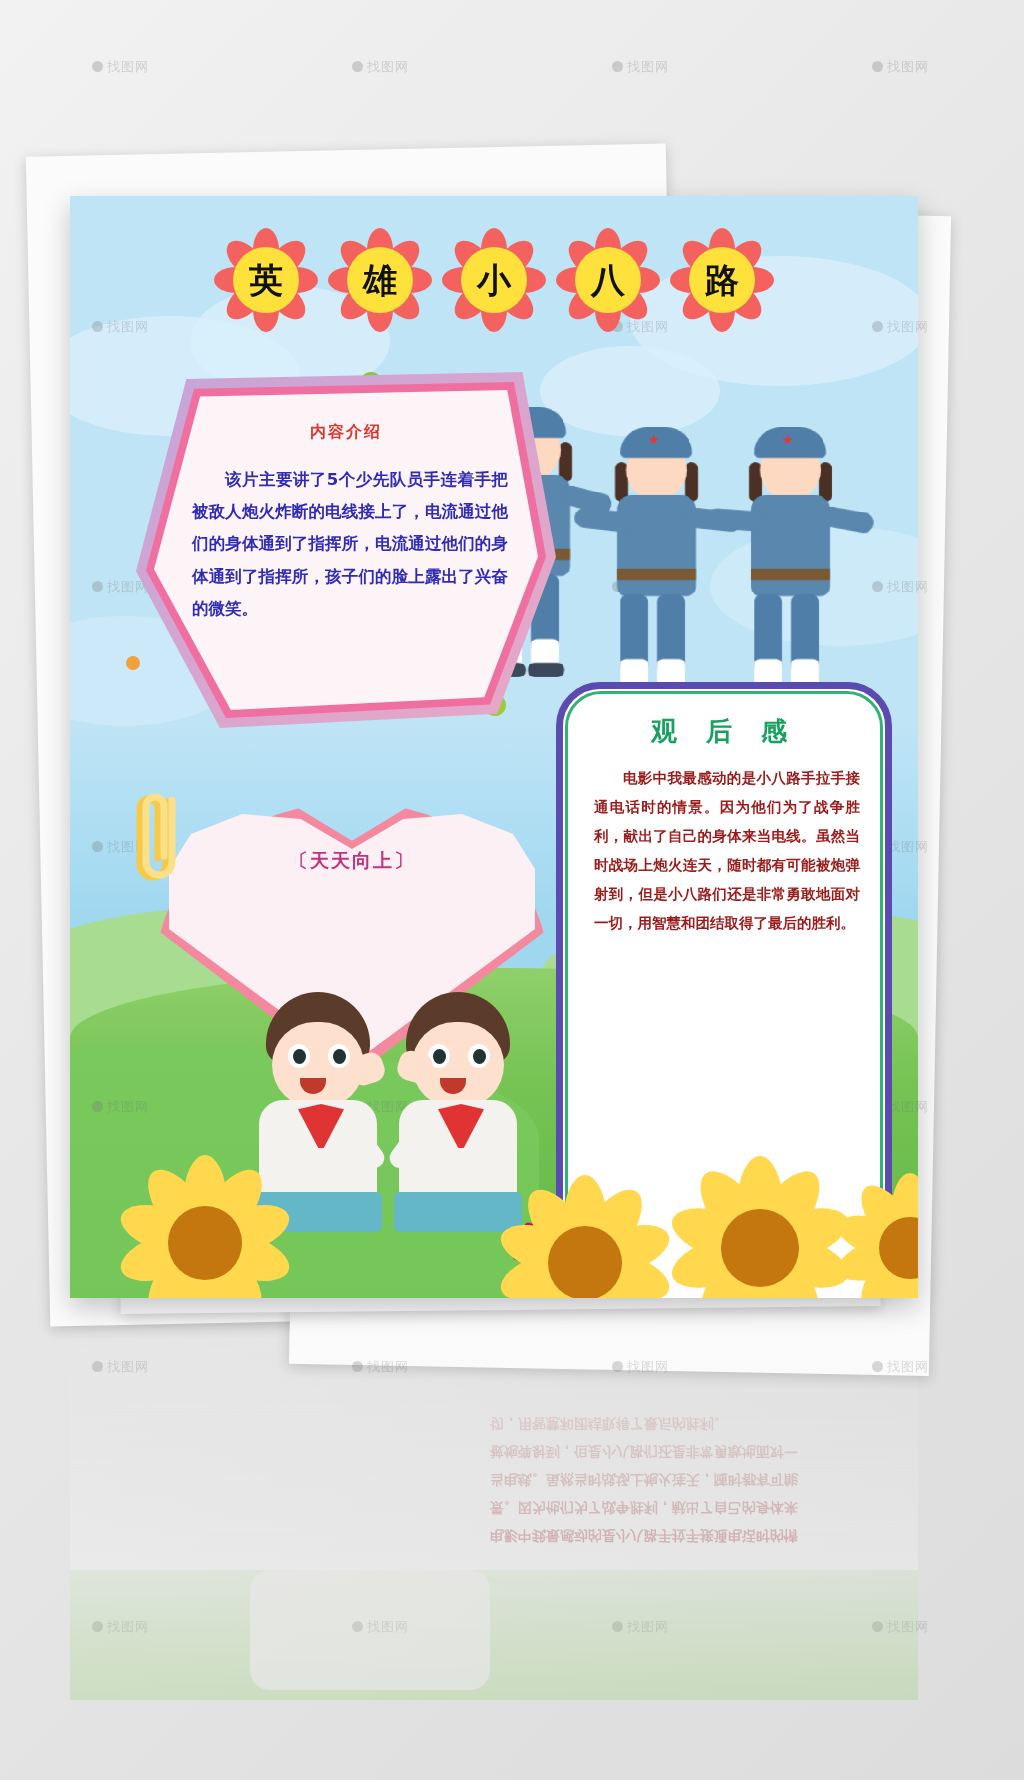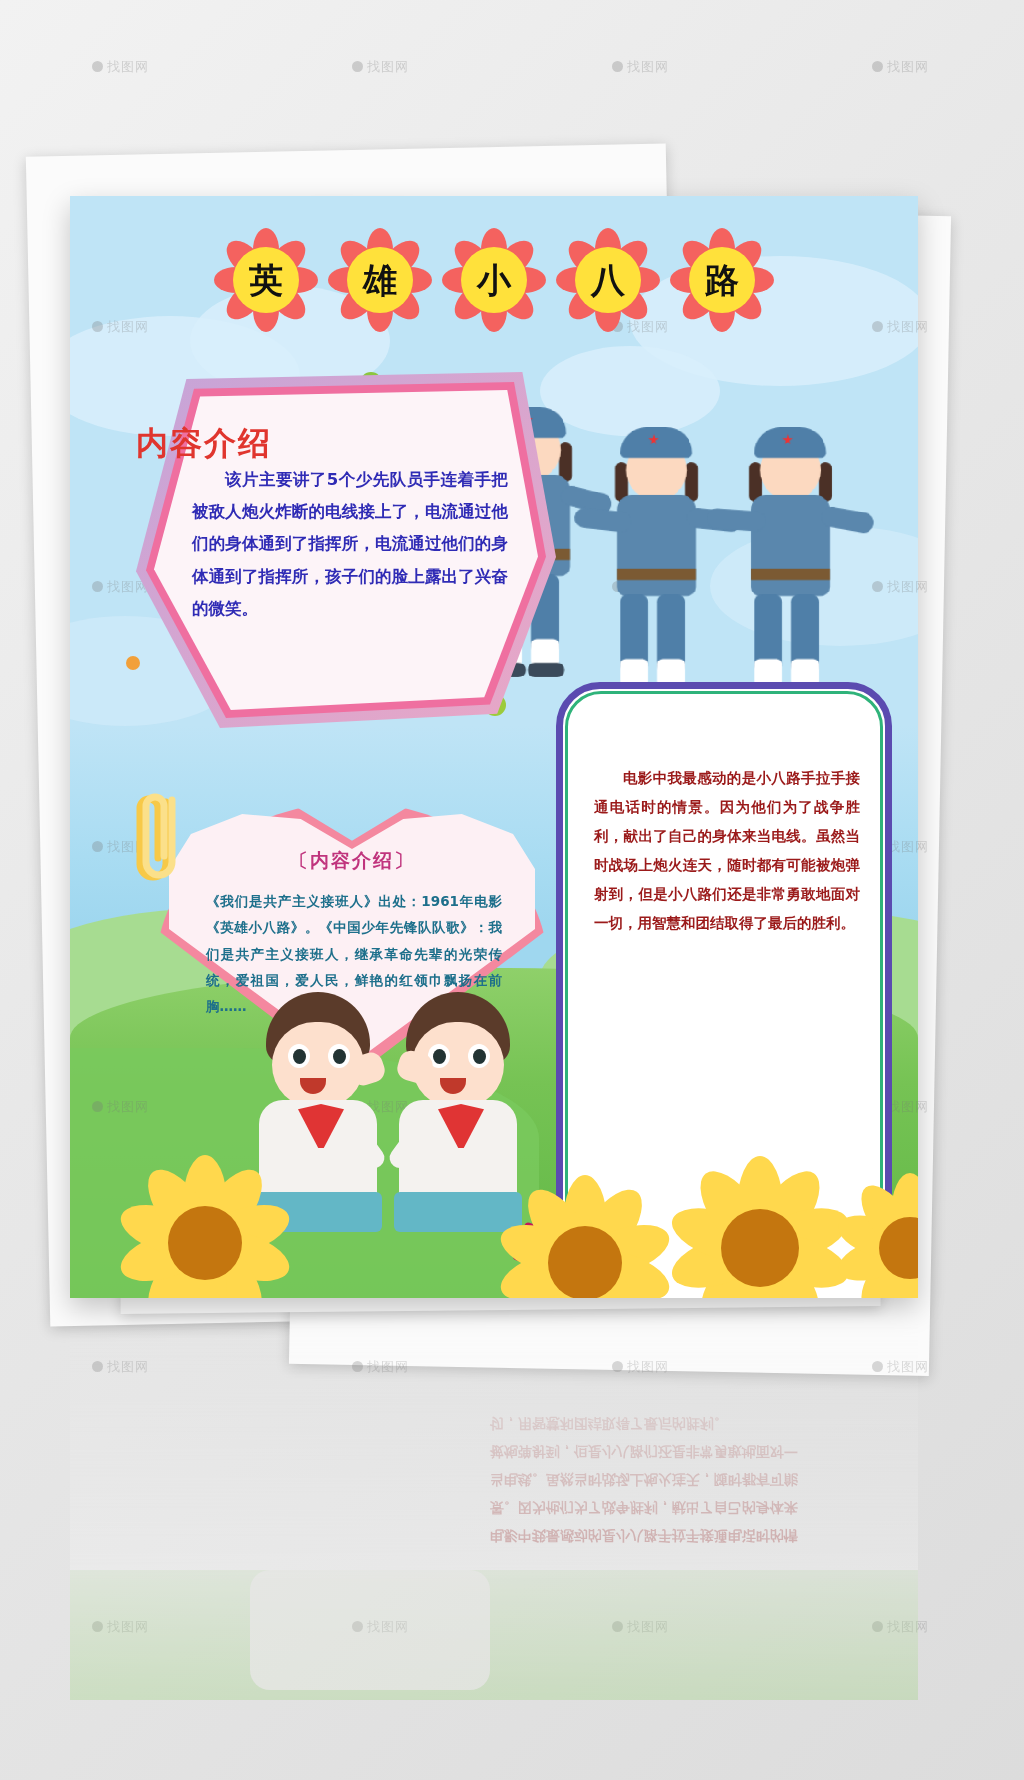--- a/index.html
+++ b/index.html
@@ -51,22 +51,22 @@
   .dotdeco{position:absolute;border-radius:50%;z-index:6;}
 
   
   #hex-panel{position:absolute;left:66px;top:176px;width:420px;height:356px;z-index:7;}
   .hexout{position:absolute;inset:0;background:linear-gradient(135deg,#c6a4d8,#e9a7c6);
     clip-path:polygon(12% 2%,92% 0%,100% 52%,86% 96%,20% 100%,0% 56%);}
   .hexmid{position:absolute;inset:10px;background:#ef6fa0;
     clip-path:polygon(12% 2%,92% 0%,100% 52%,86% 96%,20% 100%,0% 56%);}
   .hexin{position:absolute;inset:18px;background:#fdf4f8;
     clip-path:polygon(12% 2%,92% 0%,100% 52%,86% 96%,20% 100%,0% 56%);}
-  #hex-panel .hex-title{position:absolute;left:0;right:0;top:50px;color:#e0352e;
-    font-size:32px;font-weight:bold;font-family:"DejaVu Sans",sans-serif;letter-spacing:2px;}
+  #hex-panel .hex-title{position:absolute;left:0;right:0;top:50px;text-align:center;color:#e0352e;
+    font-size:16px;font-weight:bold;font-family:"DejaVu Sans",sans-serif;letter-spacing:2px;}
   #hex-panel .hex-body{position:absolute;left:56px;right:48px;top:92px;color:#2f2bb5;font-size:16.5px;
     line-height:1.95;text-align:justify;text-indent:2em;font-family:"DejaVu Sans",sans-serif;font-weight:bold;}
 
   
   #heart-panel{position:absolute;left:86px;top:580px;width:392px;height:302px;z-index:7;}
   .heart-outer{position:absolute;left:0;top:26px;width:392px;height:276px;background:#f4889f;
       border-radius:50% 50% 12% 12%/60% 60% 40% 40%;
       clip-path:polygon(0 22%,6% 8%,20% 0,36% 2%,50% 14%,64% 2%,80% 0,94% 8%,100% 22%,100% 46%,50% 100%,0 46%);}
   .heart-inner{position:absolute;left:13px;top:38px;width:366px;height:250px;background:#fdf0f4;
       clip-path:polygon(0 22%,6% 8%,20% 0,36% 2%,50% 14%,64% 2%,80% 0,94% 8%,100% 22%,100% 46%,50% 100%,0 46%);}
@@ -299,32 +299,32 @@
       <div class="hexout"></div>
       <div class="hexmid"></div>
       <div class="hexin"></div>
       <div class="hex-title">内容介绍</div>
       <div class="hex-body">该片主要讲了5个少先队员手连着手把被敌人炮火炸断的电线接上了，电流通过他们的身体通到了指挥所，电流通过他们的身体通到了指挥所，孩子们的脸上露出了兴奋的微笑。</div>
     </div>
 
     <div id="heart-panel">
       <div class="heart-outer"></div>
       <div class="heart-inner"></div>
-      <div class="heart-title">〔内容介绍〕</div>
-      <div class="heart-body">《我们是共产主义接班人》出处：1961年电影《英雄小八路》。《中国少年先锋队队歌》：我们是共产主义接班人，继承革命先辈的光荣传统，爱祖国，爱人民，鲜艳的红领巾飘扬在前胸……</div>
+      <div class="heart-title">〔天天向上〕</div>
     </div>
 
     <svg id="clip" viewBox="0 0 54 108">
       <path d="M38 16 L38 78 a13 13 0 0 1 -26 0 L12 22 a9 9 0 0 1 18 0 L30 72" fill="none" stroke="#f7c948" stroke-width="7" stroke-linecap="round"></path>
       <path d="M44 14 L44 76 a13 13 0 0 1 -26 0 L18 20 a9 9 0 0 1 18 0 L36 70" fill="none" stroke="#fbe08a" stroke-width="7" stroke-linecap="round"></path>
     </svg>
 
     <div id="note-panel">
       <div class="np-out"></div>
       <div class="np-in"></div>
+      <div class="np-title">观 后 感</div>
       <div class="np-body">
         <p>电影中我最感动的是小八路手拉手接通电话时的情景。因为他们为了战争胜利，献出了自己的身体来当电线。虽然当时战场上炮火连天，随时都有可能被炮弹射到，但是小八路们还是非常勇敢地面对一切，用智慧和团结取得了最后的胜利。</p>
       </div>
     </div>
 
     <div id="kids">
       <div class="kid" style="left:0;width:150px;height:250px;">
         <div class="k-hair"></div>
         <div class="k-face"></div>
         <div class="k-eye" style="left:22px;"></div>

